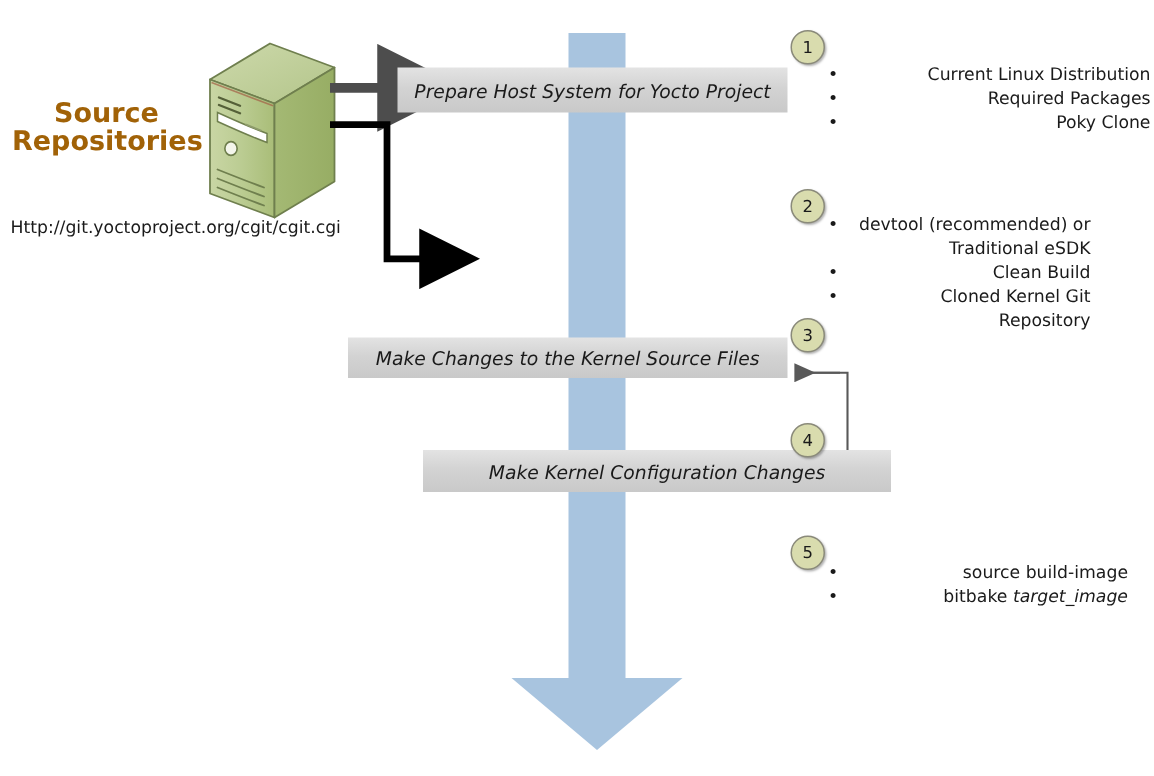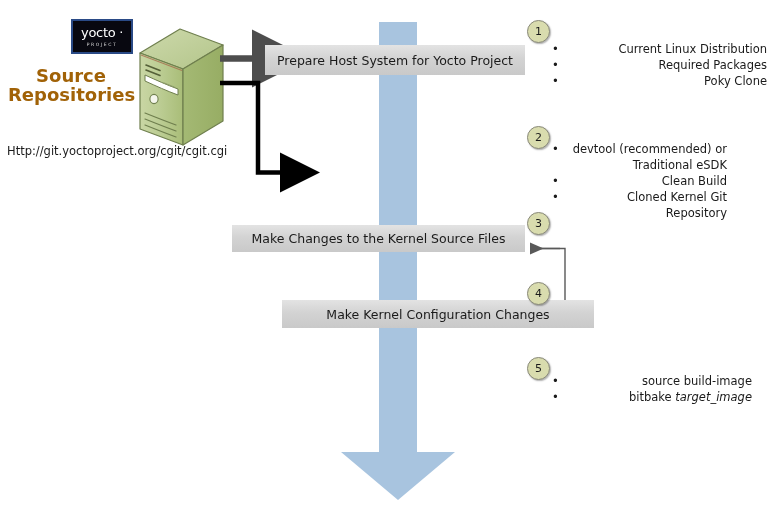--- a/index.html
+++ b/index.html
@@ -107,20 +107,21 @@
     position: absolute;
     background: linear-gradient(to bottom, #e3e3e3 0%, #d3d3d3 45%, #c9c9c9 100%);
     color: #1a1a1a;
     font-size: 12.5px;
     display: flex;
     align-items: center;
     justify-content: center;
     text-align: right;
     line-height: 17px;
     box-sizing: border-box;
+    font-style: italic;
   }
 
   
   .step-circle {
     position: absolute;
     width: 23px;
     height: 23px;
     border-radius: 50%;
     background: #d9dcae;
     border: 1.4px solid #8a8a7a;
@@ -168,24 +169,20 @@
   }
 </style>
 </head>
 <body>
 
 <div id="stage">
 
   <div class="blue-shaft"></div>
   <div class="blue-head"></div>
 
-  <div class="yocto-logo">
-    <div class="yocto-word">yocto ·</div>
-    <div class="yocto-sub">PROJECT</div>
-  </div>
 
   <div class="src-label">
     <div>Source</div>
     <div>Repositories</div>
   </div>
   <div class="src-url">Http://git.yoctoproject.org/cgit/cgit.cgi</div>
 
   <div class="server">
     <svg width="92" height="128" viewBox="0 0 92 128" xmlns="http://www.w3.org/2000/svg">
       <defs>

